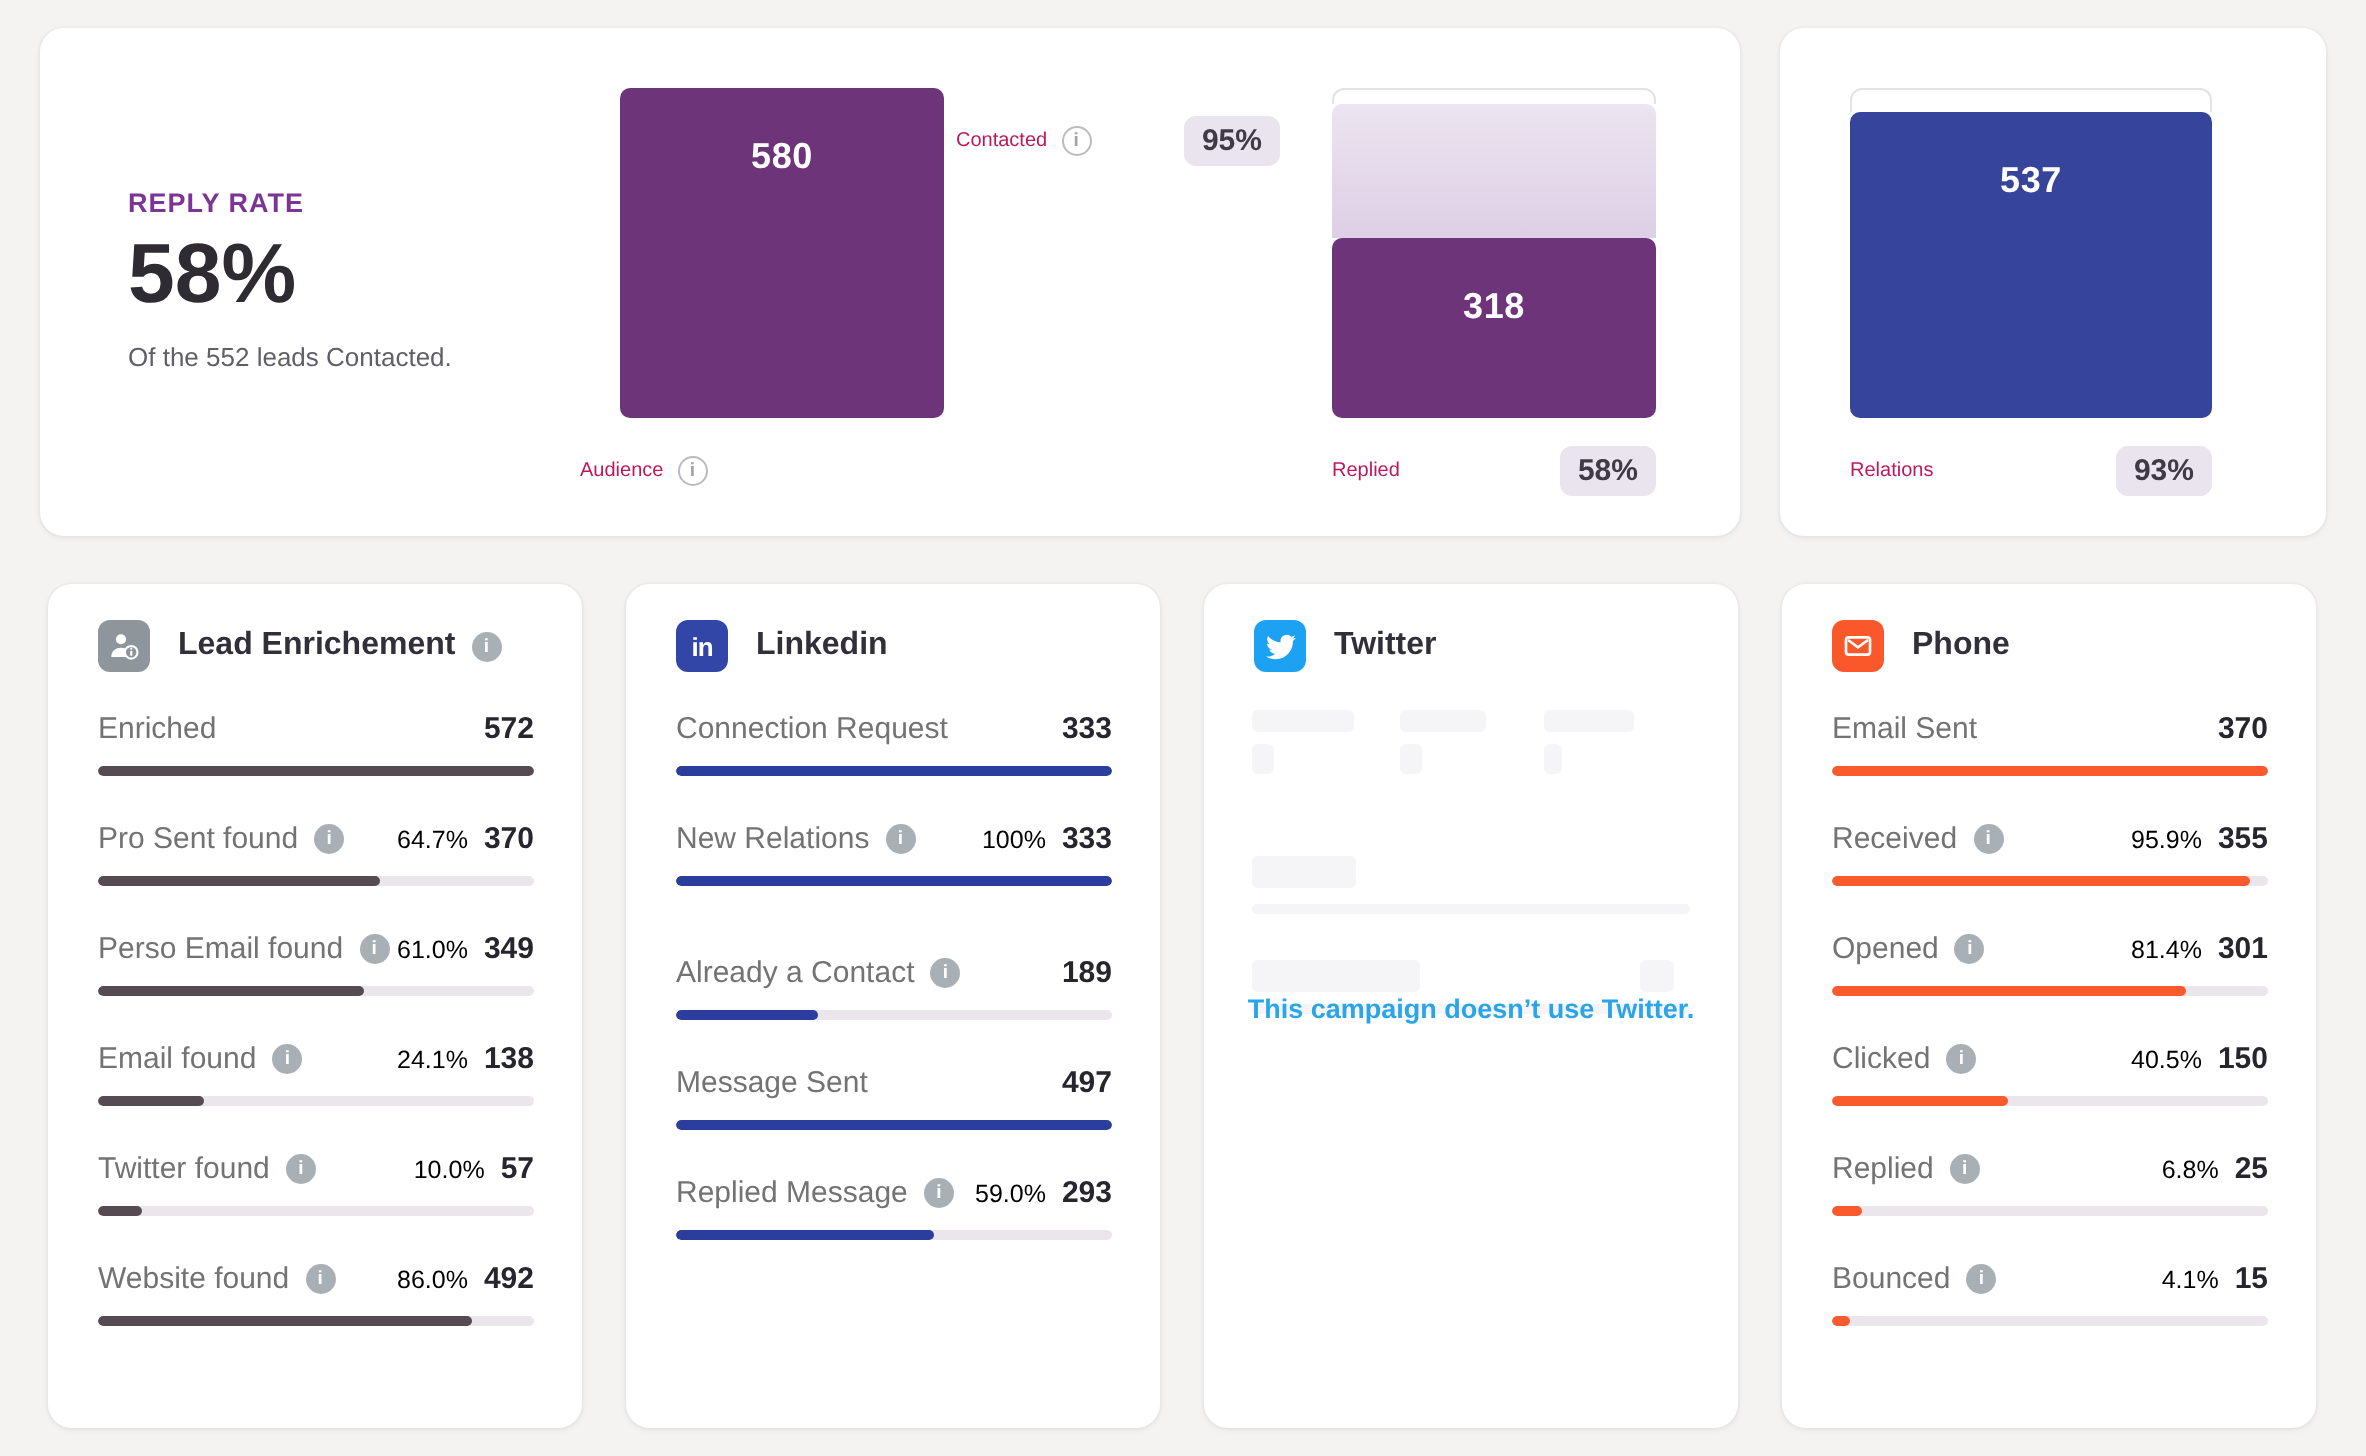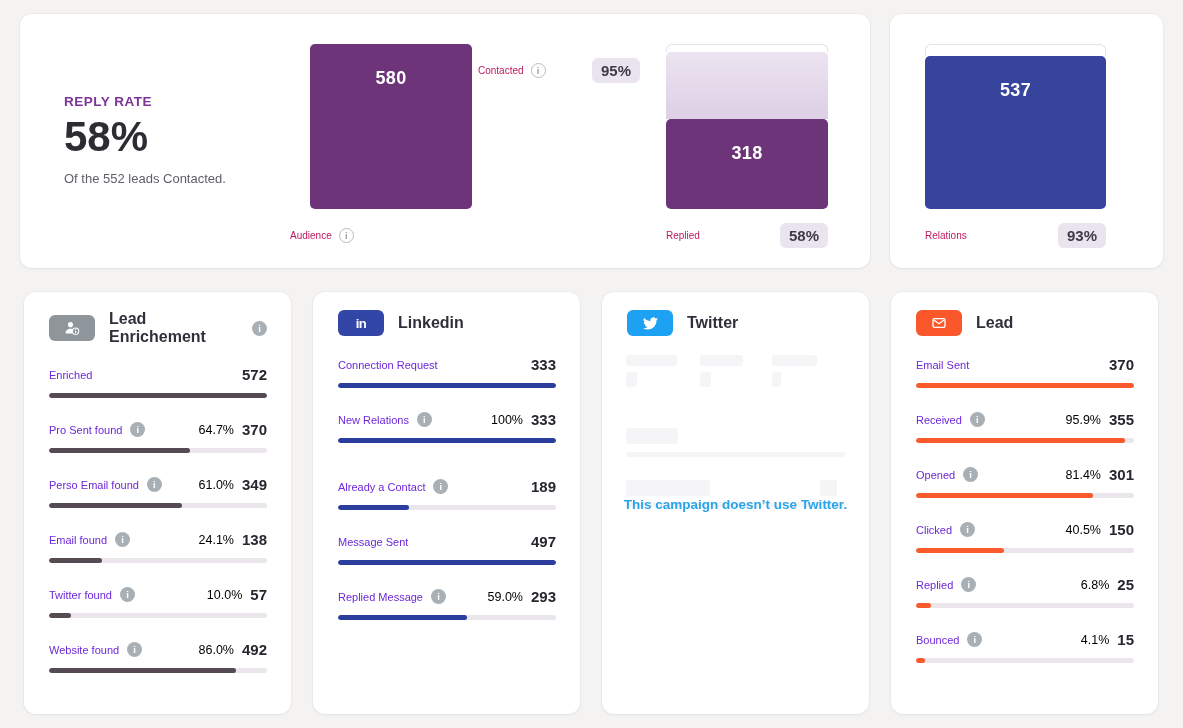--- a/index.html
+++ b/index.html
@@ -41,28 +41,28 @@
   .info-dot  { width:15px; height:15px; background:#a9b0b5; color:#fff; border-radius:50%;
                font-size:9.5px; display:inline-flex; align-items:center; justify-content:center;
                margin-left:8px; flex:none; font-weight:bold; }
 
   
   .stat-card { top:292px; width:267px; height:422px; padding:18px 24px 0 25px; }
   #lead-card { left:24px; } #linkedin-card { left:313px; }
   #twitter-card { left:602px; } #email-card { left:891px; }
 
   .card-head { display:flex; align-items:center; margin-bottom:20px; }
-  .app-icon { width:46px; height:26px; border-radius:6px; display:flex; align-items:center;
+  .app-icon { width:26px; height:26px; border-radius:6px; display:flex; align-items:center;
               justify-content:center; color:#fff; flex:none; margin-right:14px; }
   .app-icon .in-text { color:#fff; font-weight:bold; font-size:13px; letter-spacing:-.5px; }
   .card-title { font-size:16px; font-weight:bold; color:#322f3a; }
 
   .stat-row { margin-bottom:23px; }
   .row-head { display:flex; align-items:center; }
-  .row-label { font-size:11px; color:#6d28d9; }
+  .row-label { font-size:15px; color:#737373; }
   .row-spacer { flex:1; }
   .row-pct { font-size:12.5px; color:#000000; margin-right:8px; }
   .row-value { font-size:15px; font-weight:bold; color:#27252e;text-align:center; }
   .track { height:5px; border-radius:3px; background:#eae6ec; margin-top:10px; overflow:hidden; }
   .fill { height:100%; border-radius:3px; }
 
   
   .sk { position:absolute; background:#f5f4f6; border-radius:3px; }
   .twitter-message { position:absolute; left:0; right:0; top:205px; text-align:center;
                      font-size:13.5px; font-weight:bold; color:#2aa5e9; }
@@ -308,21 +308,21 @@
   </div>
 
   <div class="card stat-card" id="email-card">
     <div class="card-head">
       <span class="app-icon" style="background:#fa572a">
         <svg viewBox="0 0 24 24" width="16" height="16" fill="none" stroke="#fff" stroke-width="2" aria-hidden="true">
           <rect x="3" y="5.5" width="18" height="13" rx="2"></rect>
           <path d="M4.5 7.5l7.5 5.5 7.5-5.5"></path>
         </svg>
       </span>
-      <span class="card-title">Lead</span>
+      <span class="card-title">Phone</span>
     </div>
     <div>
         <div class="stat-row">
           <div class="row-head">
             <span class="row-label">Email Sent</span>
             <span class="row-spacer"></span>
             <span class="row-value">370</span>
           </div>
           <div class="track">
             <div class="fill" style="width: 100%; background: rgb(251, 90, 45);"></div>

